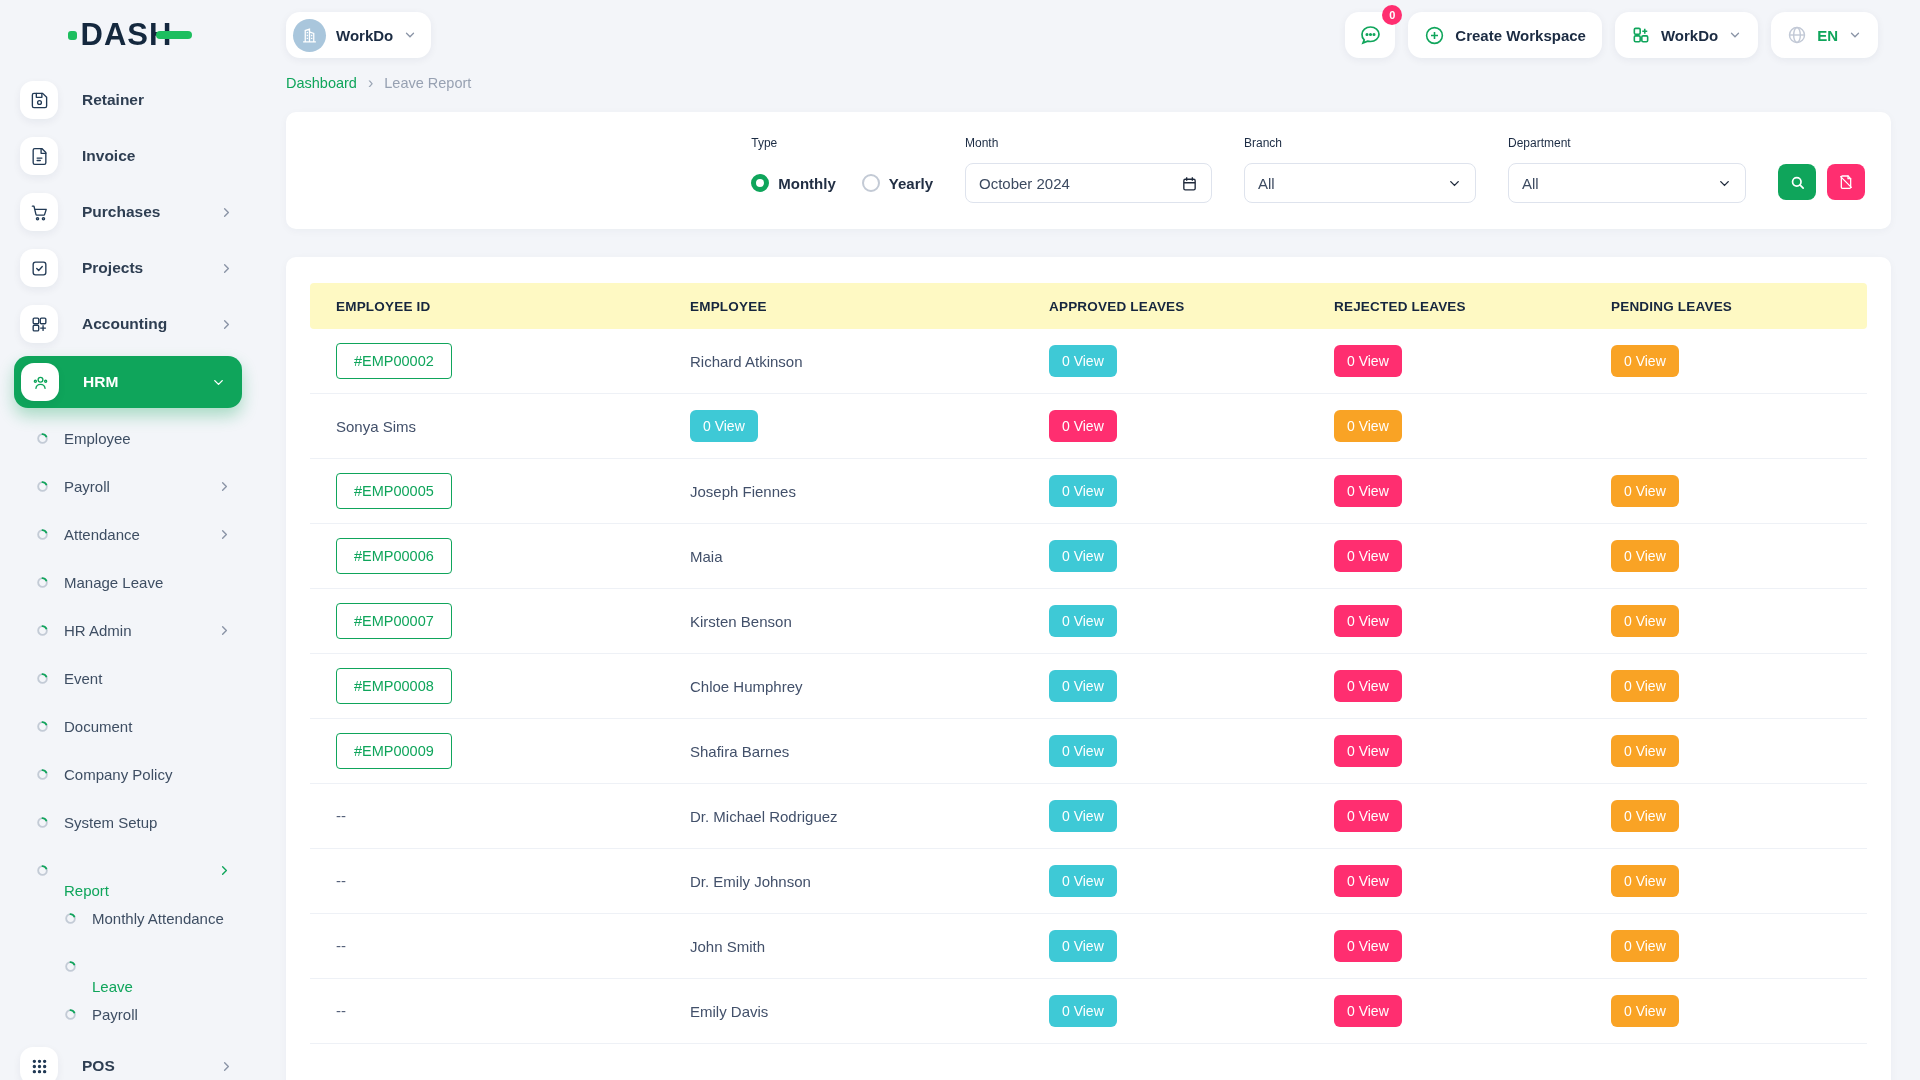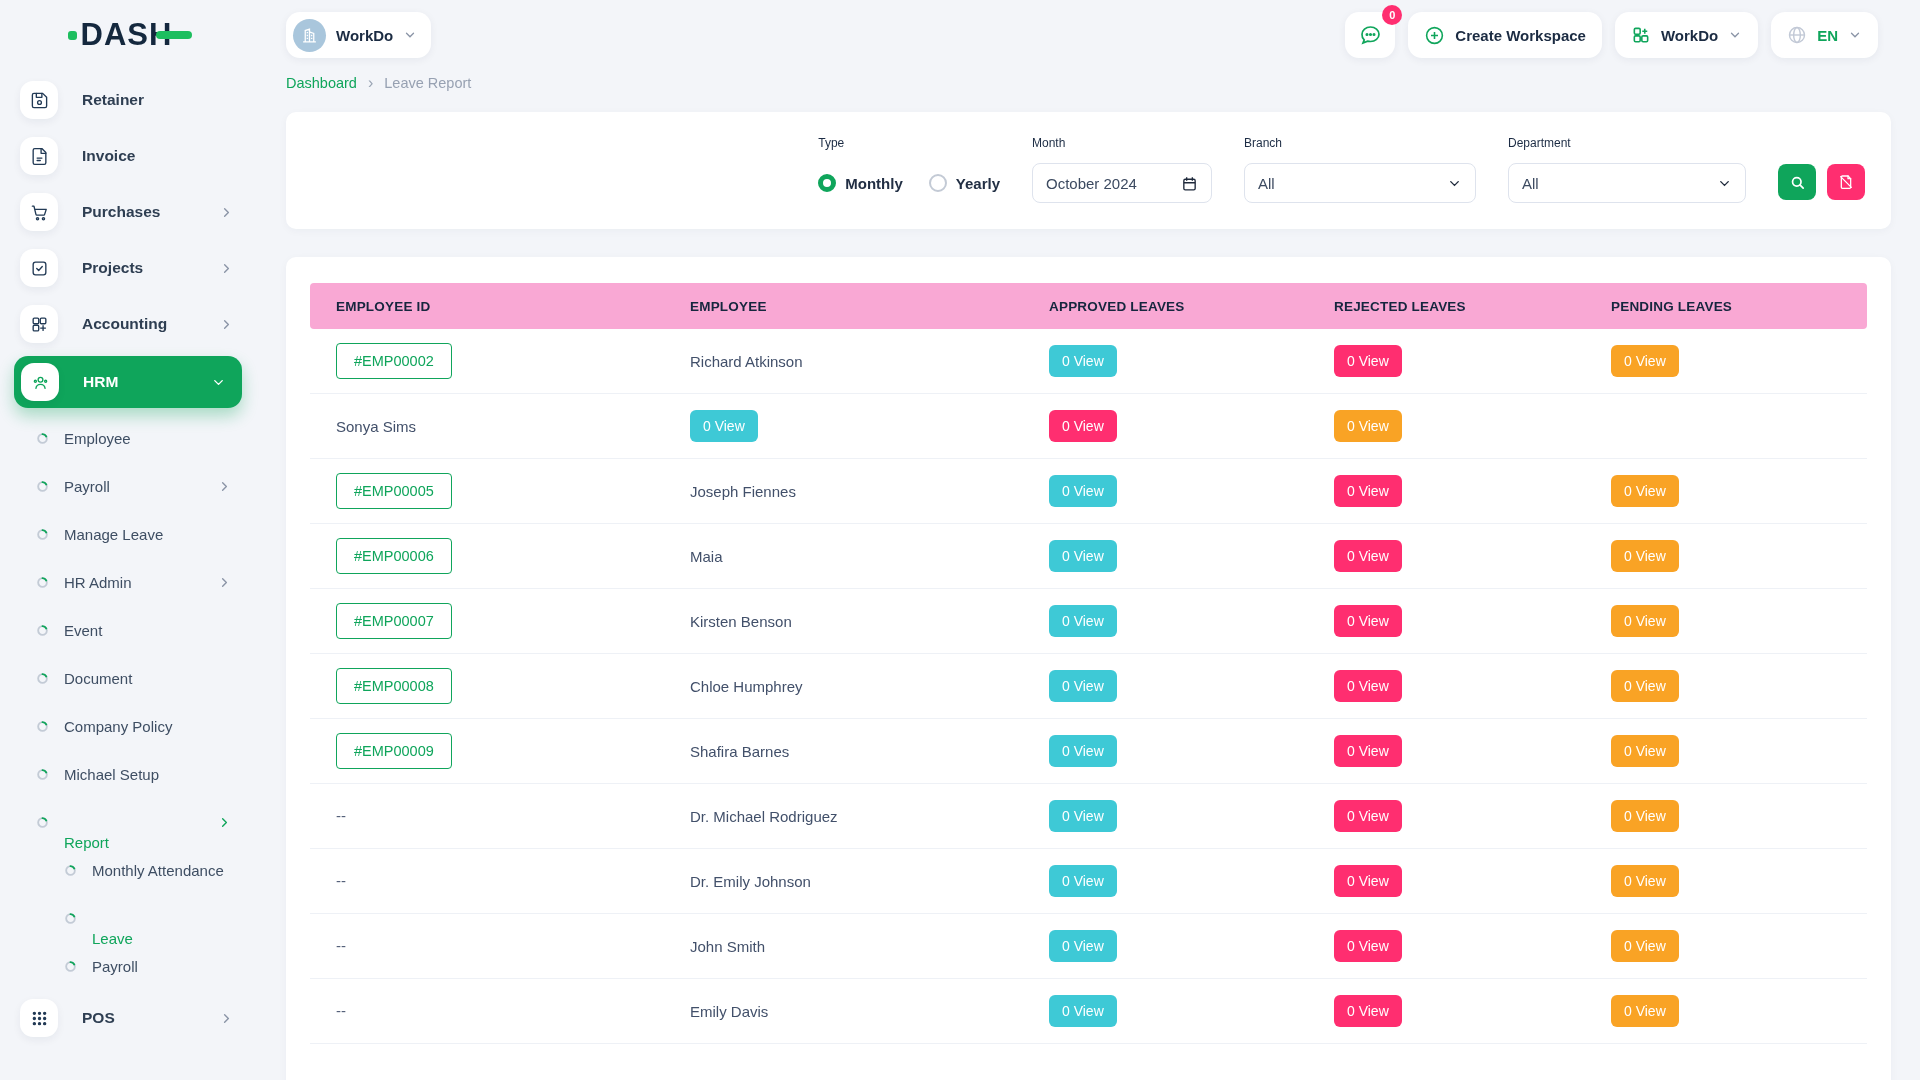--- a/index.html
+++ b/index.html
@@ -50,32 +50,32 @@
   .crumb-current { color:#97A1B2; }
 
   
   .filter-card { margin-top:20px; background:#fff; border-radius:10px; box-shadow:0 2px 8px rgba(25,39,70,.04); padding:24px 26px 26px; display:flex; justify-content:flex-end; align-items:flex-start; gap:32px; }
   .fgroup-label { display:block; font-size:12px; color:#1C2C44; font-weight:500; margin-bottom:13px; }
   .radio-row { display:flex; gap:26px; align-items:center; height:40px; }
   .radio-opt { display:flex; align-items:center; gap:9px; cursor:pointer; font-size:15px; font-weight:700; color:#222F44; }
   .radio-dot { width:18px; height:18px; border-radius:50%; border:5.5px solid #0FA55B; background:#fff; }
   .radio-dot.off { border:2px solid #C3CAD5; }
   .inputbox { height:40px; border:1px solid #DEE3ED; border-radius:8px; background:#fff; display:flex; align-items:center; justify-content:space-between; padding:0 13px; font-size:15px; color:#3C4A60; cursor:pointer; }
-  .w-month { width:180px; }
+  .w-month { width:247px; }
   .w-branch { width:232px; }
   .w-dept { width:238px; }
   .filter-btns { display:flex; gap:11px; margin-top:28px; }
   .sq-btn { width:38px; height:36px; border-radius:8px; border:none; display:grid; place-items:center; cursor:pointer; }
   .sq-btn.green { background:#0FA55B; }
   .sq-btn.pink { background:#FF2E70; }
 
   
   .table-card { margin-top:28px; background:#fff; border-radius:10px; box-shadow:0 2px 8px rgba(25,39,70,.04); padding:26px 24px; height:900px; }
   .tgrid { display:grid; grid-template-columns:354px 359px 285px 277px 1fr; align-items:center; }
-  .thead { background:#f9a8d4; height:46px; border-radius:4px; }
+  .thead { background:#fef9c3; height:46px; border-radius:4px; }
   .thead .cell { font-size:13.5px; font-weight:700; color:#16263E; letter-spacing:.2px; }
   .cell { padding-left:26px; }
   .trow { height:65px; border-bottom:1px solid #EEF1F6; }
   .id-btn { display:inline-block; border:1.4px solid #0FA55B; color:#0FA55B; border-radius:4px; padding:9px 17px; font-size:14.5px; font-weight:500; background:#fff; cursor:pointer; }
   .id-dash { color:#55617A; font-size:15px; }
   .emp-name { font-size:15px; color:#42506A; font-weight:500; }
   .view-btn { display:inline-block; color:#fff; border-radius:6px; padding:8px 13px; font-size:14px; font-weight:500; cursor:pointer; border:none; }
   .view-btn.teal { background:#3EC9D6; }
   .view-btn.pink { background:#FF2E70; }
   .view-btn.orange { background:#F9A325; }
@@ -259,20 +259,34 @@
           </svg>
         </span>
       </div>
       <div class="sub-item">
         <span class="bullet">
           <svg width="13" height="13" viewBox="0 0 24 24" fill="none">
             <circle cx="12" cy="12" r="8" stroke="#C3CBD6" stroke-width="3.4"></circle>
             <path d="M12 4a8 8 0 0 1 7 4.2" stroke="#0FA55B" stroke-width="3.4" stroke-linecap="round"></path>
           </svg>
         </span>
+        <span class="side-label">Attendance</span>
+        <span class="side-chevron" style="">
+          <svg width="15" height="15" viewBox="0 0 24 24" fill="none" stroke="currentColor" stroke-width="2.2" stroke-linecap="round" stroke-linejoin="round">
+            <polyline points="9 6 15 12 9 18"></polyline>
+          </svg>
+        </span>
+      </div>
+      <div class="sub-item">
+        <span class="bullet">
+          <svg width="13" height="13" viewBox="0 0 24 24" fill="none">
+            <circle cx="12" cy="12" r="8" stroke="#C3CBD6" stroke-width="3.4"></circle>
+            <path d="M12 4a8 8 0 0 1 7 4.2" stroke="#0FA55B" stroke-width="3.4" stroke-linecap="round"></path>
+          </svg>
+        </span>
         <span class="side-label">Manage Leave</span>
       </div>
       <div class="sub-item">
         <span class="bullet">
           <svg width="13" height="13" viewBox="0 0 24 24" fill="none">
             <circle cx="12" cy="12" r="8" stroke="#C3CBD6" stroke-width="3.4"></circle>
             <path d="M12 4a8 8 0 0 1 7 4.2" stroke="#0FA55B" stroke-width="3.4" stroke-linecap="round"></path>
           </svg>
         </span>
         <span class="side-label">HR Admin</span>
@@ -309,21 +323,21 @@
         </span>
         <span class="side-label">Company Policy</span>
       </div>
       <div class="sub-item">
         <span class="bullet">
           <svg width="13" height="13" viewBox="0 0 24 24" fill="none">
             <circle cx="12" cy="12" r="8" stroke="#C3CBD6" stroke-width="3.4"></circle>
             <path d="M12 4a8 8 0 0 1 7 4.2" stroke="#0FA55B" stroke-width="3.4" stroke-linecap="round"></path>
           </svg>
         </span>
-        <span class="side-label">Michael Setup</span>
+        <span class="side-label">System Setup</span>
       </div>
       <div class="sub-item active">
         <span class="bullet">
           <svg width="13" height="13" viewBox="0 0 24 24" fill="none">
             <circle cx="12" cy="12" r="8" stroke="#C3CBD6" stroke-width="3.4"></circle>
             <path d="M12 4a8 8 0 0 1 7 4.2" stroke="#0FA55B" stroke-width="3.4" stroke-linecap="round"></path>
           </svg>
         </span>
         <span class="side-label">Report</span>
         <span class="side-chevron" style="color:#0FA55B">

